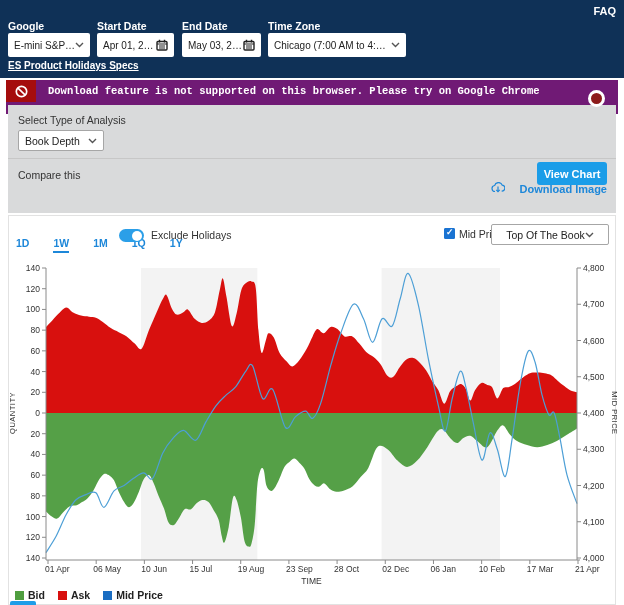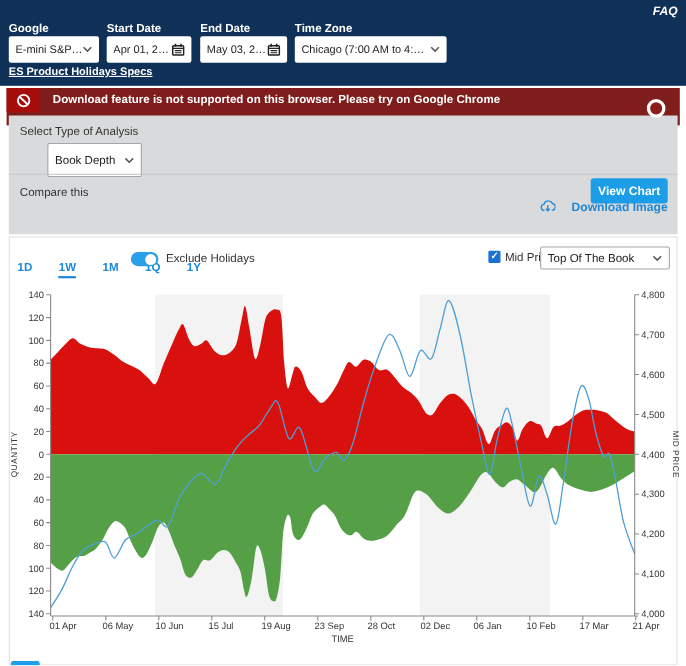--- a/index.html
+++ b/index.html
@@ -1,56 +1,56 @@
 <!DOCTYPE html>
 <html><head>
 <meta charset="utf-8">
 <style>
   * { margin:0; padding:0; box-sizing:border-box; }
   html,body { width:624px; height:605px; font-family:"Liberation Sans", sans-serif; background:#fff; }
   #page { position:relative; width:624px; height:605px; overflow:hidden; background:#fff; }
 
   
   .header { position:absolute; left:0; top:0; width:624px; height:78px; background:#0f3157; }
-  .faq { position:absolute; top:5px; right:8px; color:#fff; font-size:11px; font-weight:bold; cursor:pointer;font-style:italic; }
+  .faq { position:absolute; top:5px; right:8px; color:#fff; font-size:11px; font-weight:bold; cursor:pointer; }
   .fld-label { position:absolute; top:20px; color:#fff; font-size:10.5px; font-weight:bold; white-space:nowrap; }
   .fld { position:absolute; top:33px; height:24px; background:#fff; border-radius:2px; display:flex; align-items:center; padding:0 6px; font-size:10px; color:#222; white-space:nowrap; overflow:hidden; }
   .fld .val { overflow:hidden; text-overflow:ellipsis; }
   .fld .ico { margin-left:auto; flex:0 0 auto; display:flex; align-items:center; }
   .specs { position:absolute; left:8px; top:60px; color:#fff; font-size:10px; font-weight:bold; text-decoration:underline; cursor:pointer; }
 
   
-  .banner { position:absolute; left:6px; top:80px; width:612px; height:34px; background:#7f1d1d; }
+  .banner { position:absolute; left:6px; top:80px; width:612px; height:34px; background:#701a75;font-family:Liberation Mono, monospace; }
   .banner-ico { position:absolute; left:0; top:0; width:30px; height:22px; background:#a50d0d; display:flex; align-items:center; justify-content:center; }
   .banner-text { position:absolute; left:42px; top:0; height:22px; display:flex; align-items:center; color:#fff; font-size:10.5px; font-weight:bold; }
   .feedback { position:absolute; right:13px; top:10px; width:17px; height:17px; border:3px solid #fff; background:#8c1b1b; border-radius:50%; z-index:6; cursor:pointer; }
 
   
   .panel { position:absolute; left:8px; top:105px; width:608px; height:108px; background:#d9dadb; }
   .panel-label { position:absolute; font-size:10.5px; color:#333; }
-  .sel { position:absolute; height:31px; background:#fff; border:1px solid #a6a6a6; border-radius:2px; display:flex; align-items:center; justify-content:space-between; padding:0 6px; font-size:10.5px; color:#222; cursor:pointer;margin-left:25px; }
+  .sel { position:absolute; height:21px; background:#fff; border:1px solid #a6a6a6; border-radius:2px; display:flex; align-items:center; justify-content:space-between; padding:0 6px; font-size:10.5px; color:#222; cursor:pointer; }
   .divider { position:absolute; left:0; top:53px; width:100%; border-top:1px solid #c7c7c7; }
   .view-chart { position:absolute; right:9px; top:17px; width:70px; height:23px; background:#1b9de8; color:#fff; font-size:11px; font-weight:bold; border:none; border-radius:3px; display:flex; align-items:center; justify-content:center; cursor:pointer;margin-top:40px; }
   .dl-link { position:absolute; right:9px; top:77px; display:flex; align-items:center; gap:15px; color:#1d87d9; font-size:11px; font-weight:bold; cursor:pointer; }
 
   
   .card { position:absolute; left:8px; top:215px; width:608px; height:390px; background:#fff; border:1px solid #e2e2e2; }
   .ranges { position:absolute; left:7px; top:21px; display:flex; gap:24px; font-size:10.5px; font-weight:bold; color:#1d87d9; }
   .ranges span { cursor:pointer; padding-bottom:2px; }
   .ranges span.active { border-bottom:2px solid #1d87d9; }
   .toggle { position:absolute; left:110px; top:13px; width:25px; height:13px; border-radius:7px; background:#b9c3cc; cursor:pointer; }
   .toggle.on { background:#2b9fe8; }
   .toggle .knob { position:absolute; top:1.5px; left:2px; width:10px; height:10px; border-radius:50%; background:#fff; }
   .toggle.on .knob { left:auto; right:2px; }
   .toggle-label { position:absolute; left:142px; top:13px; font-size:10.5px; color:#333; }
   .chk { position:absolute; left:435px; top:12px; width:11px; height:11px; border:1px solid #888; border-radius:1px; background:#fff; cursor:pointer; }
   .chk.checked { background:#1a73d2; border-color:#1a73d2; }
   .chk.checked::after { content:"\2713"; position:absolute; left:1px; top:-2px; color:#fff; font-size:9px; font-weight:bold; }
   .chk-label { position:absolute; left:450px; top:12px; font-size:10.5px; color:#333; }
-  .book-sel { left:482px; top:8px; width:118px; position:absolute; height:21px; background:#fff; border:1px solid #a6a6a6; border-radius:2px; display:flex; align-items:center; justify-content:space-between; padding:0 6px; font-size:10.5px; color:#222; cursor:pointer; }
+  .book-sel { left:482px; top:8px; width:118px; position:absolute; height:21px; background:#fff; border:1px solid #a6a6a6; border-radius:2px; display:flex; align-items:center; justify-content:center; padding:0 6px; font-size:10.5px; color:#222; cursor:pointer; }
 
   
   #chart-svg { position:absolute; left:0; top:250px; width:624px; height:338px; }
 
   
   .legend { position:absolute; left:15px; top:589px; display:flex; gap:13px; align-items:center; }
   .legend .item { display:flex; align-items:center; gap:4px; font-size:10.5px; font-weight:bold; color:#222; }
   .legend .sw { width:9px; height:9px; display:inline-block; }
 
   .sliver { position:absolute; left:10px; top:601px; width:26px; height:4px; background:#1e9de8; border-radius:2px 2px 0 0; cursor:pointer; }
@@ -260,15 +260,29 @@
       <text x="478.6363636363636" y="322" text-anchor="start" font-size="8.5" fill="#333" font-family="Liberation Sans, sans-serif">10 Feb</text>
       <line x1="529.8181818181818" y1="310" x2="529.8181818181818" y2="314" stroke="#8a8a8a" stroke-width="1"></line>
       <text x="526.8181818181818" y="322" text-anchor="start" font-size="8.5" fill="#333" font-family="Liberation Sans, sans-serif">17 Mar</text>
       <line x1="578" y1="310" x2="578" y2="314" stroke="#8a8a8a" stroke-width="1"></line>
       <text x="575" y="322" text-anchor="start" font-size="8.5" fill="#333" font-family="Liberation Sans, sans-serif">21 Apr</text>
       <text x="15" y="163" transform="rotate(-90 15 163)" text-anchor="middle" font-size="7.5" fill="#333" letter-spacing="0.5" font-family="Liberation Sans, sans-serif">QUANTITY</text>
       <text x="612" y="163" transform="rotate(90 612 163)" text-anchor="middle" font-size="7.5" fill="#333" letter-spacing="0.5" font-family="Liberation Sans, sans-serif">MID PRICE</text>
       <text x="311.5" y="334" text-anchor="middle" font-size="8.5" fill="#333" font-family="Liberation Sans, sans-serif">TIME</text>
     </svg>
 
+  <div class="legend" id="legend">
+      <div class="item">
+        <span class="sw" style="background: rgb(79, 158, 63);"></span>
+        <span>Bid</span>
+      </div>
+      <div class="item">
+        <span class="sw" style="background: rgb(216, 16, 14);"></span>
+        <span>Ask</span>
+      </div>
+      <div class="item">
+        <span class="sw" style="background: rgb(26, 109, 194);"></span>
+        <span>Mid Price</span>
+      </div>
+    </div>
 
   <div class="sliver"></div>
 </div>
 
 </body></html>

